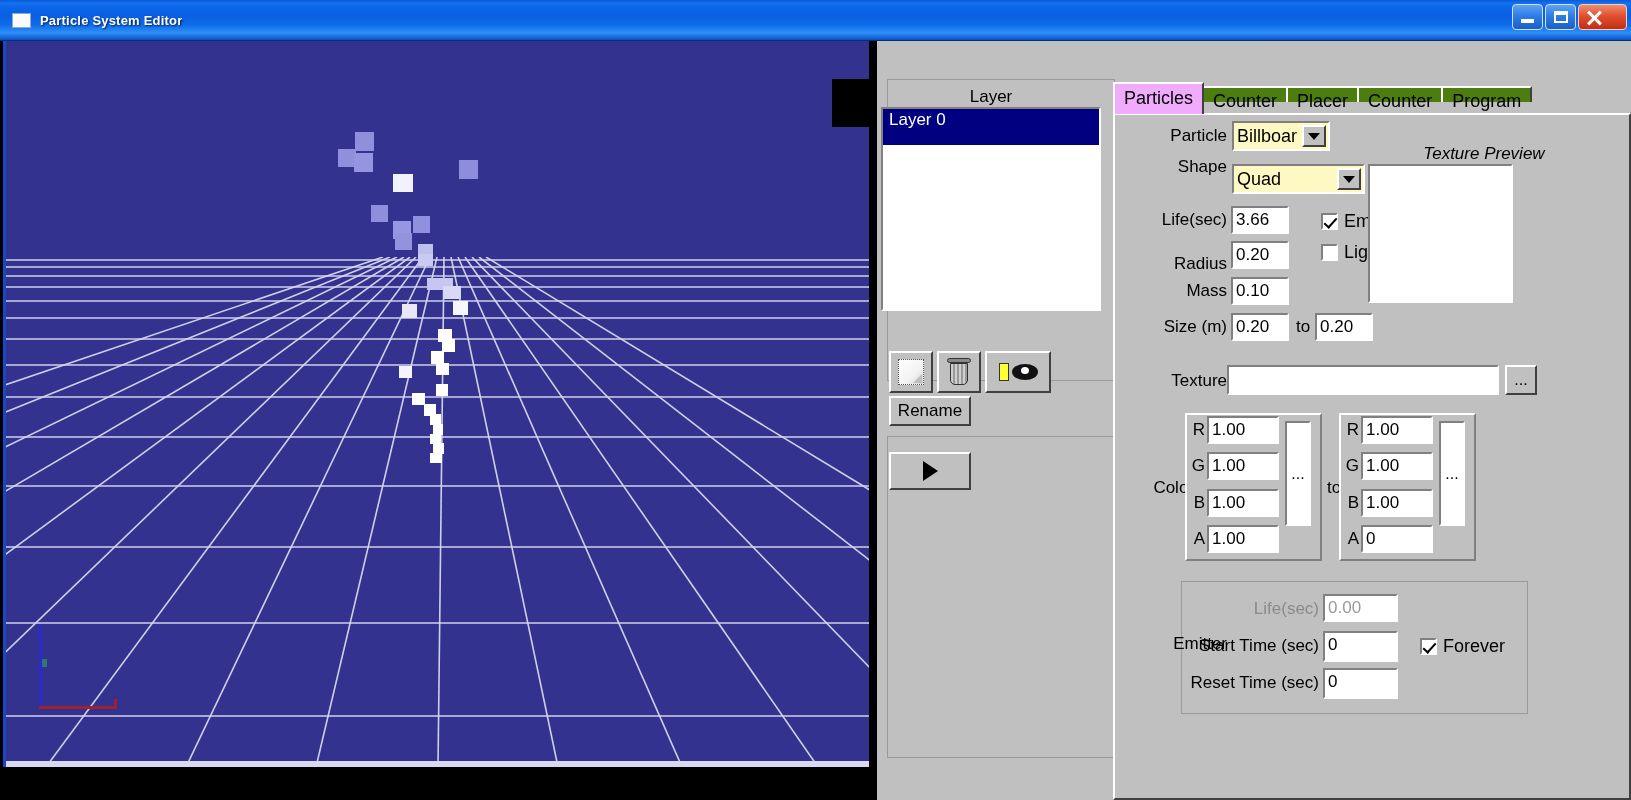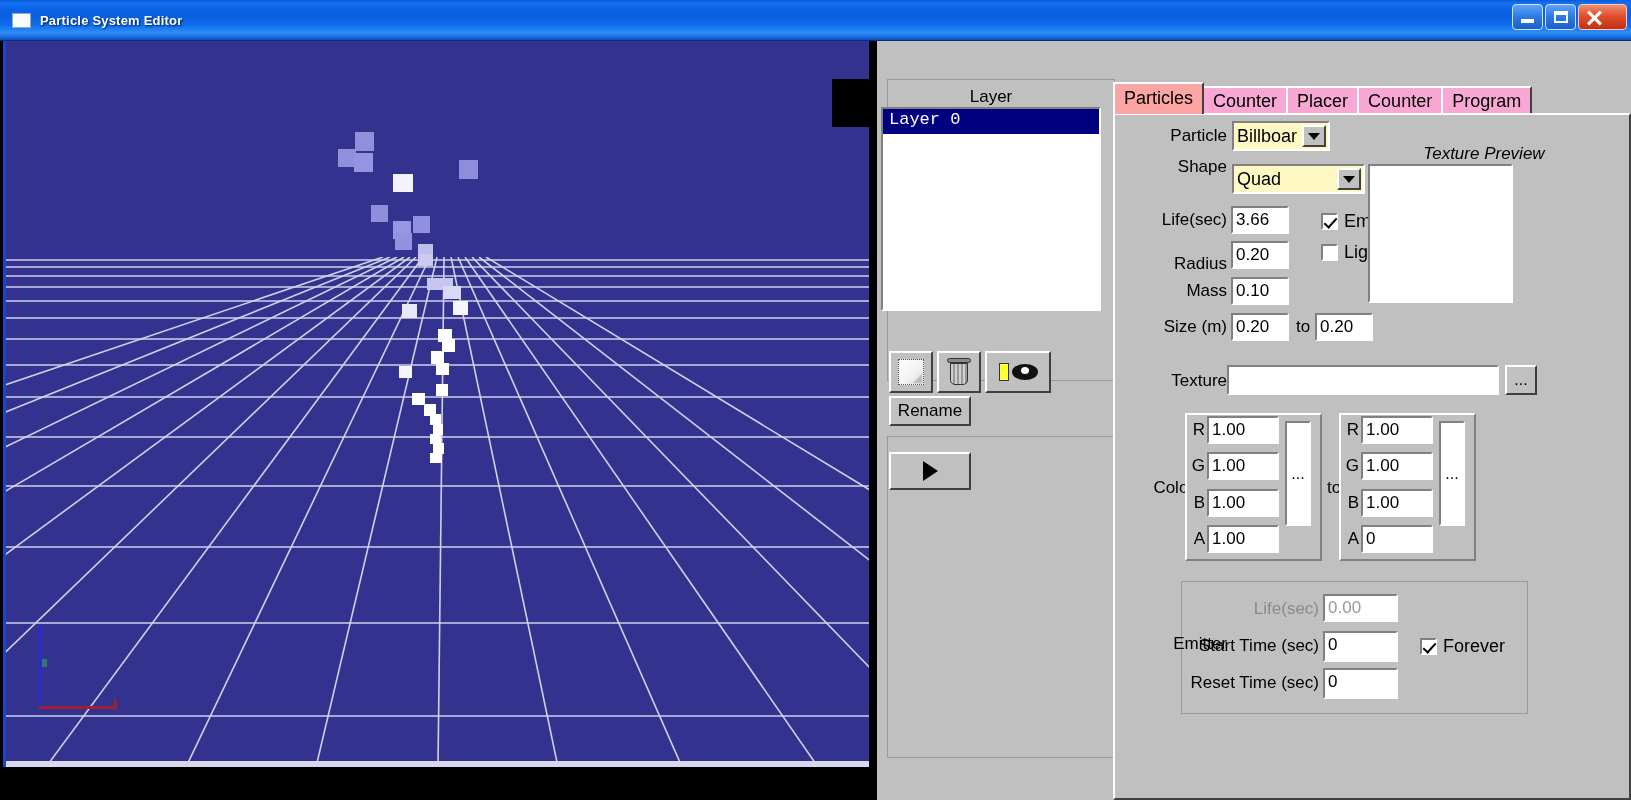--- a/index.html
+++ b/index.html
@@ -107,22 +107,22 @@
   .layers-title {
     position: absolute; left: 0; top: 46px; width: 228px;
     text-align: center; font-size: 17px; color: #000;
   }
   .layers-list {
     position: absolute; left: 4px; top: 66px; width: 220px; height: 204px;
     background: #ffffff;
     border: 2px solid; border-color: #808080 #ffffff #ffffff #808080;
   }
   .layer-item {
-    height: 25px; line-height: 22px; padding-left: 6px;
-    font-size: 17px; color: #000; font-family: Liberation Mono, monospace;
+    height: 36px; line-height: 22px; padding-left: 6px;
+    font-size: 17px; color: #000;
   }
   .layer-item.selected { background: #000080; color: #ffffff; }
 
   .layer-tools { position: absolute; left: 12px; top: 310px; display: flex; gap: 4px; }
   .tool-btn {
     width: 44px; height: 42px; background: #c0c0c0;
     border: 2px solid; border-color: #ffffff #404040 #404040 #ffffff;
     display: flex; align-items: center; justify-content: center;
   }
   .tool-btn.wide { width: 66px; gap: 3px; }
@@ -172,27 +172,27 @@
     position: absolute; left: 12px; top: 411px; width: 82px; height: 38px;
     display: flex; align-items: center; justify-content: center;
   }
   .tri { width: 0; height: 0; border-left: 15px solid #000;
          border-top: 10px solid transparent; border-bottom: 10px solid transparent; }
 
   
   .tabpanel { position: absolute; left: 236px; top: 38px; width: 518px; height: 721px; }
   .tabstrip { position: absolute; left: 0; top: 7px; height: 28px; display: flex; }
   .tab {
-    height: 27px; line-height: 26px; padding: 0 9px; font-size: 18px; color: #000;
-    background: #f9a8d4;
+    height: 16px; line-height: 26px; padding: 0 9px; font-size: 18px; color: #000;
+    background: #4d7c0f;
     border: 2px solid; border-color: #ffffff #404040 #404040 #ffffff;
     border-bottom: none; margin-right: -2px;
   }
   .tab.active {
-    background: #fca5a5; height: 32px; line-height: 28px; margin-top: -4px;
+    background: #f0abfc; height: 32px; line-height: 28px; margin-top: -4px;
     position: relative; z-index: 3;
   }
   .tabbody {
     position: absolute; left: 0; top: 34px; width: 518px; height: 687px;
     background: #c0c0c0;
     border: 2px solid; border-color: #ffffff #404040 #404040 #ffffff;
   }
   .lbl { font-size: 17px; color: #000; text-align: right; }
   .lbl.dim { color: #8a8a8a; }
 

